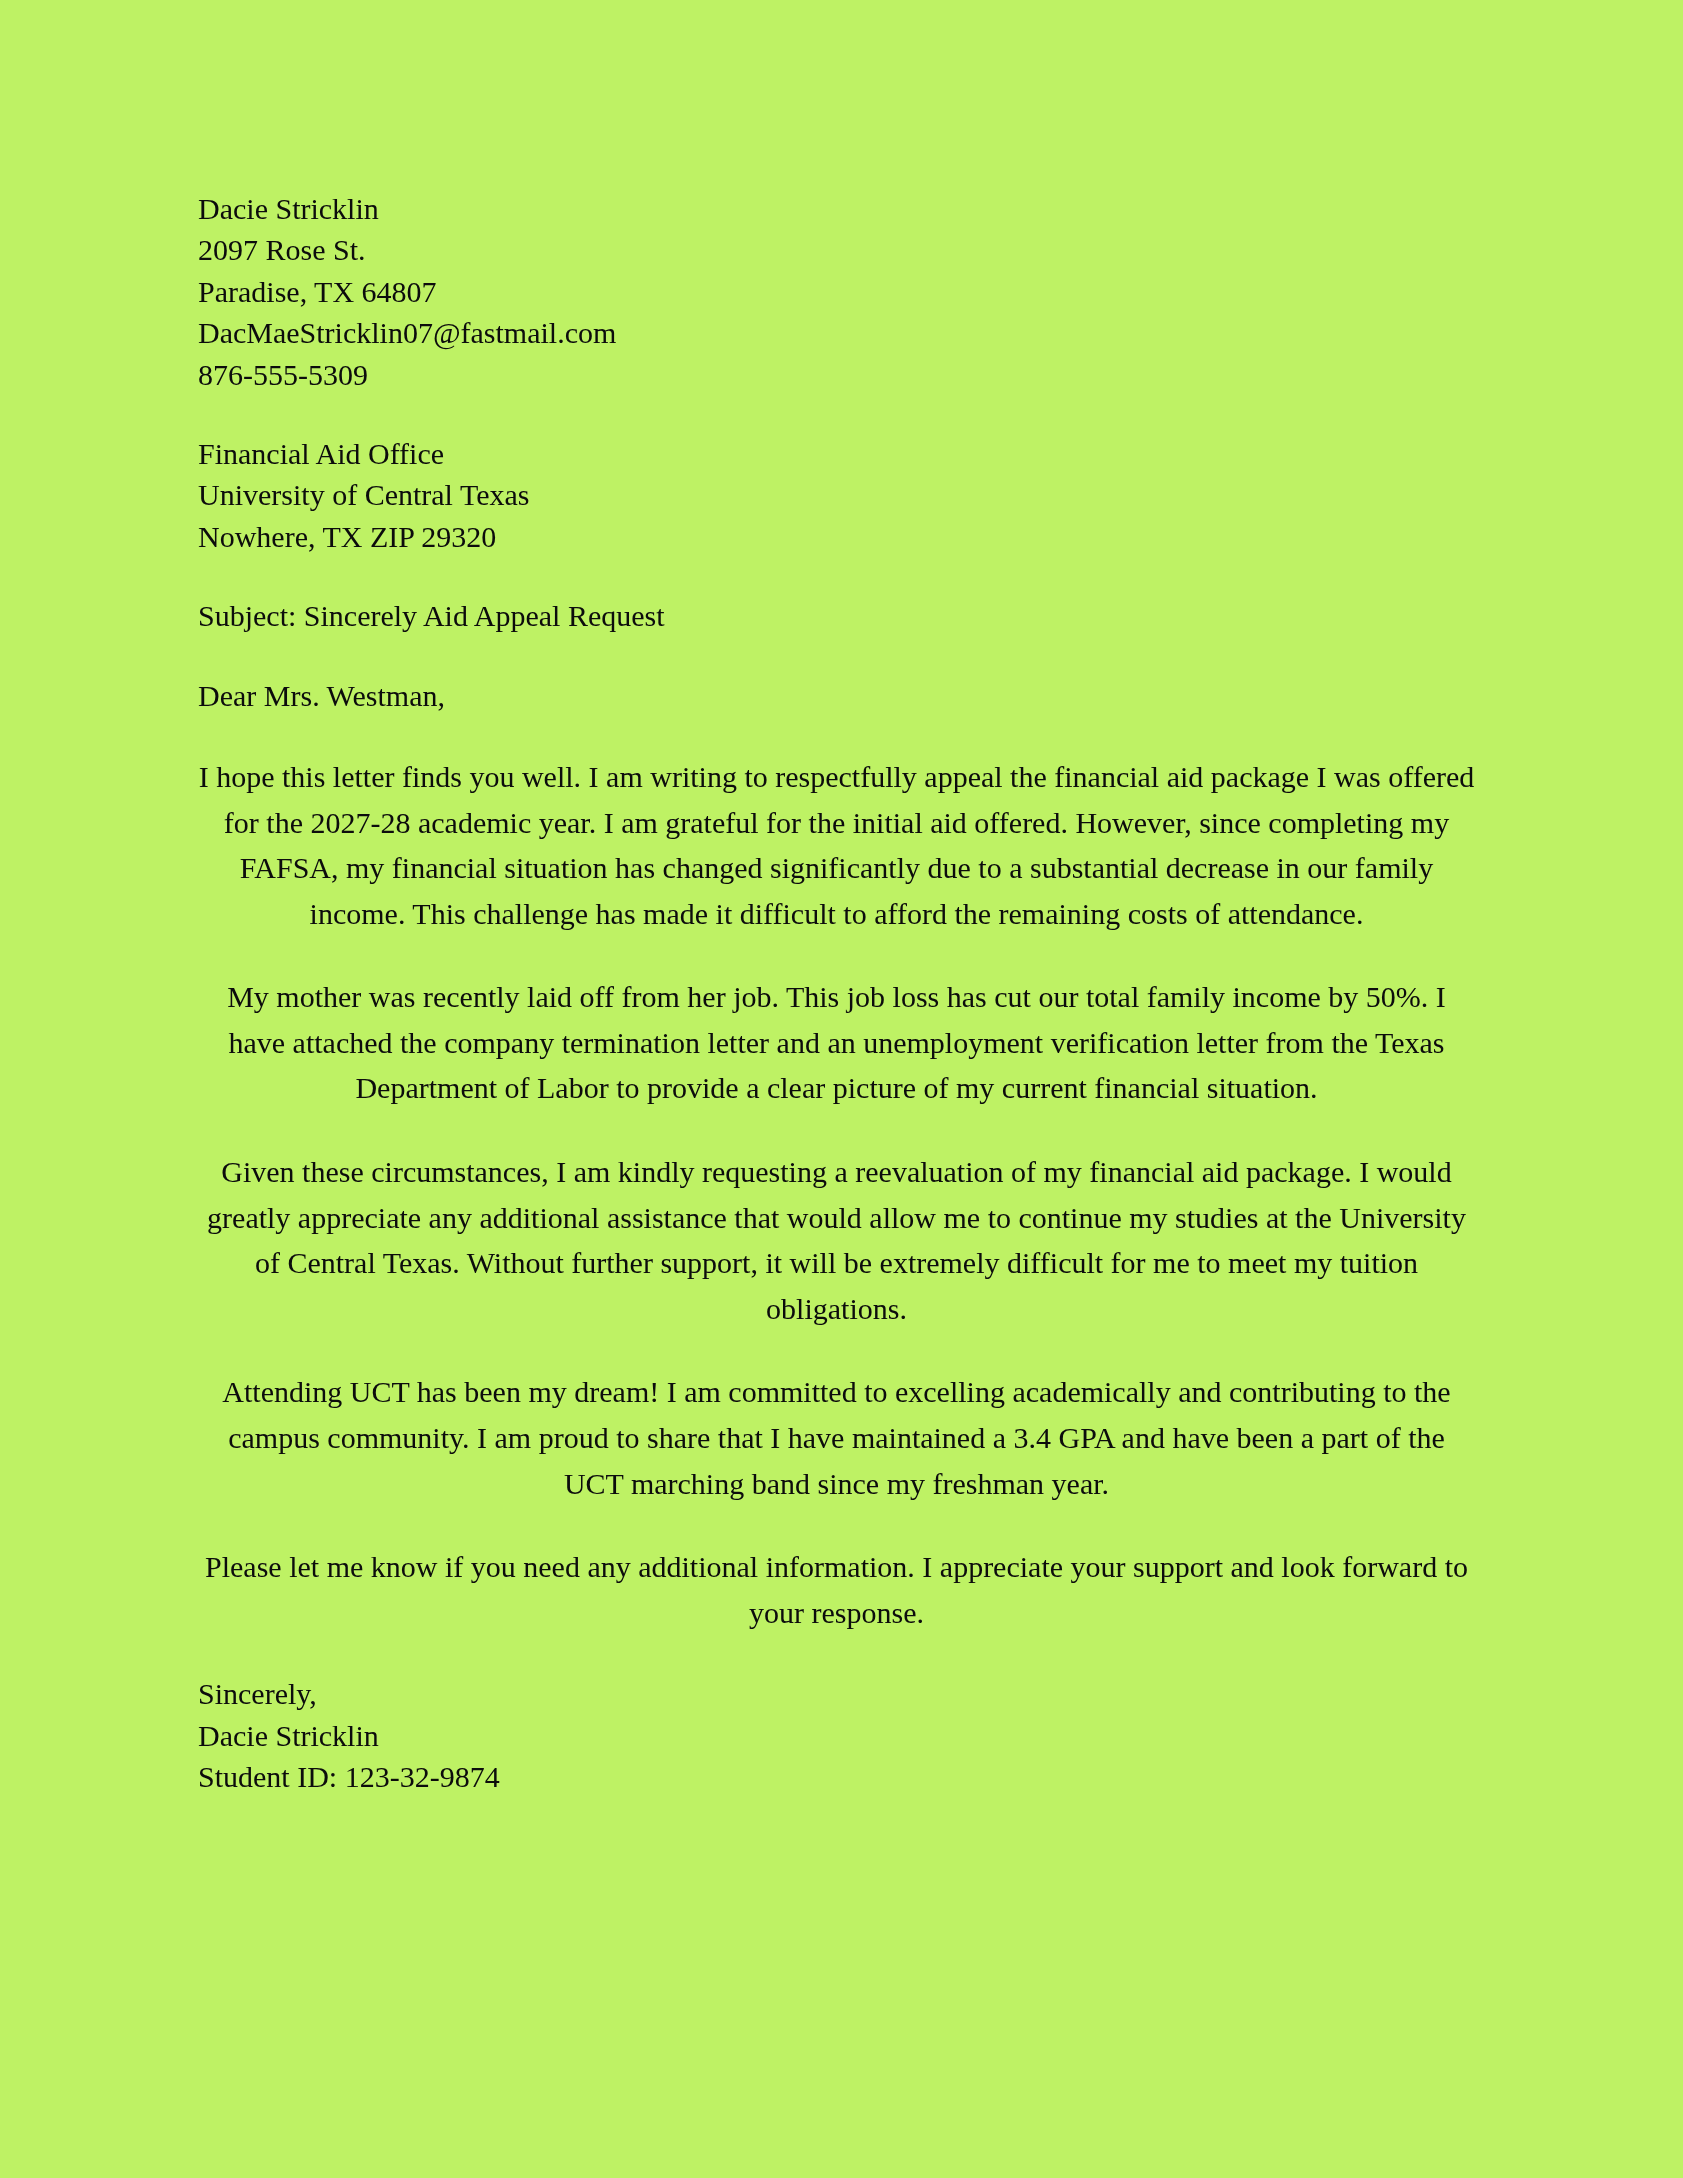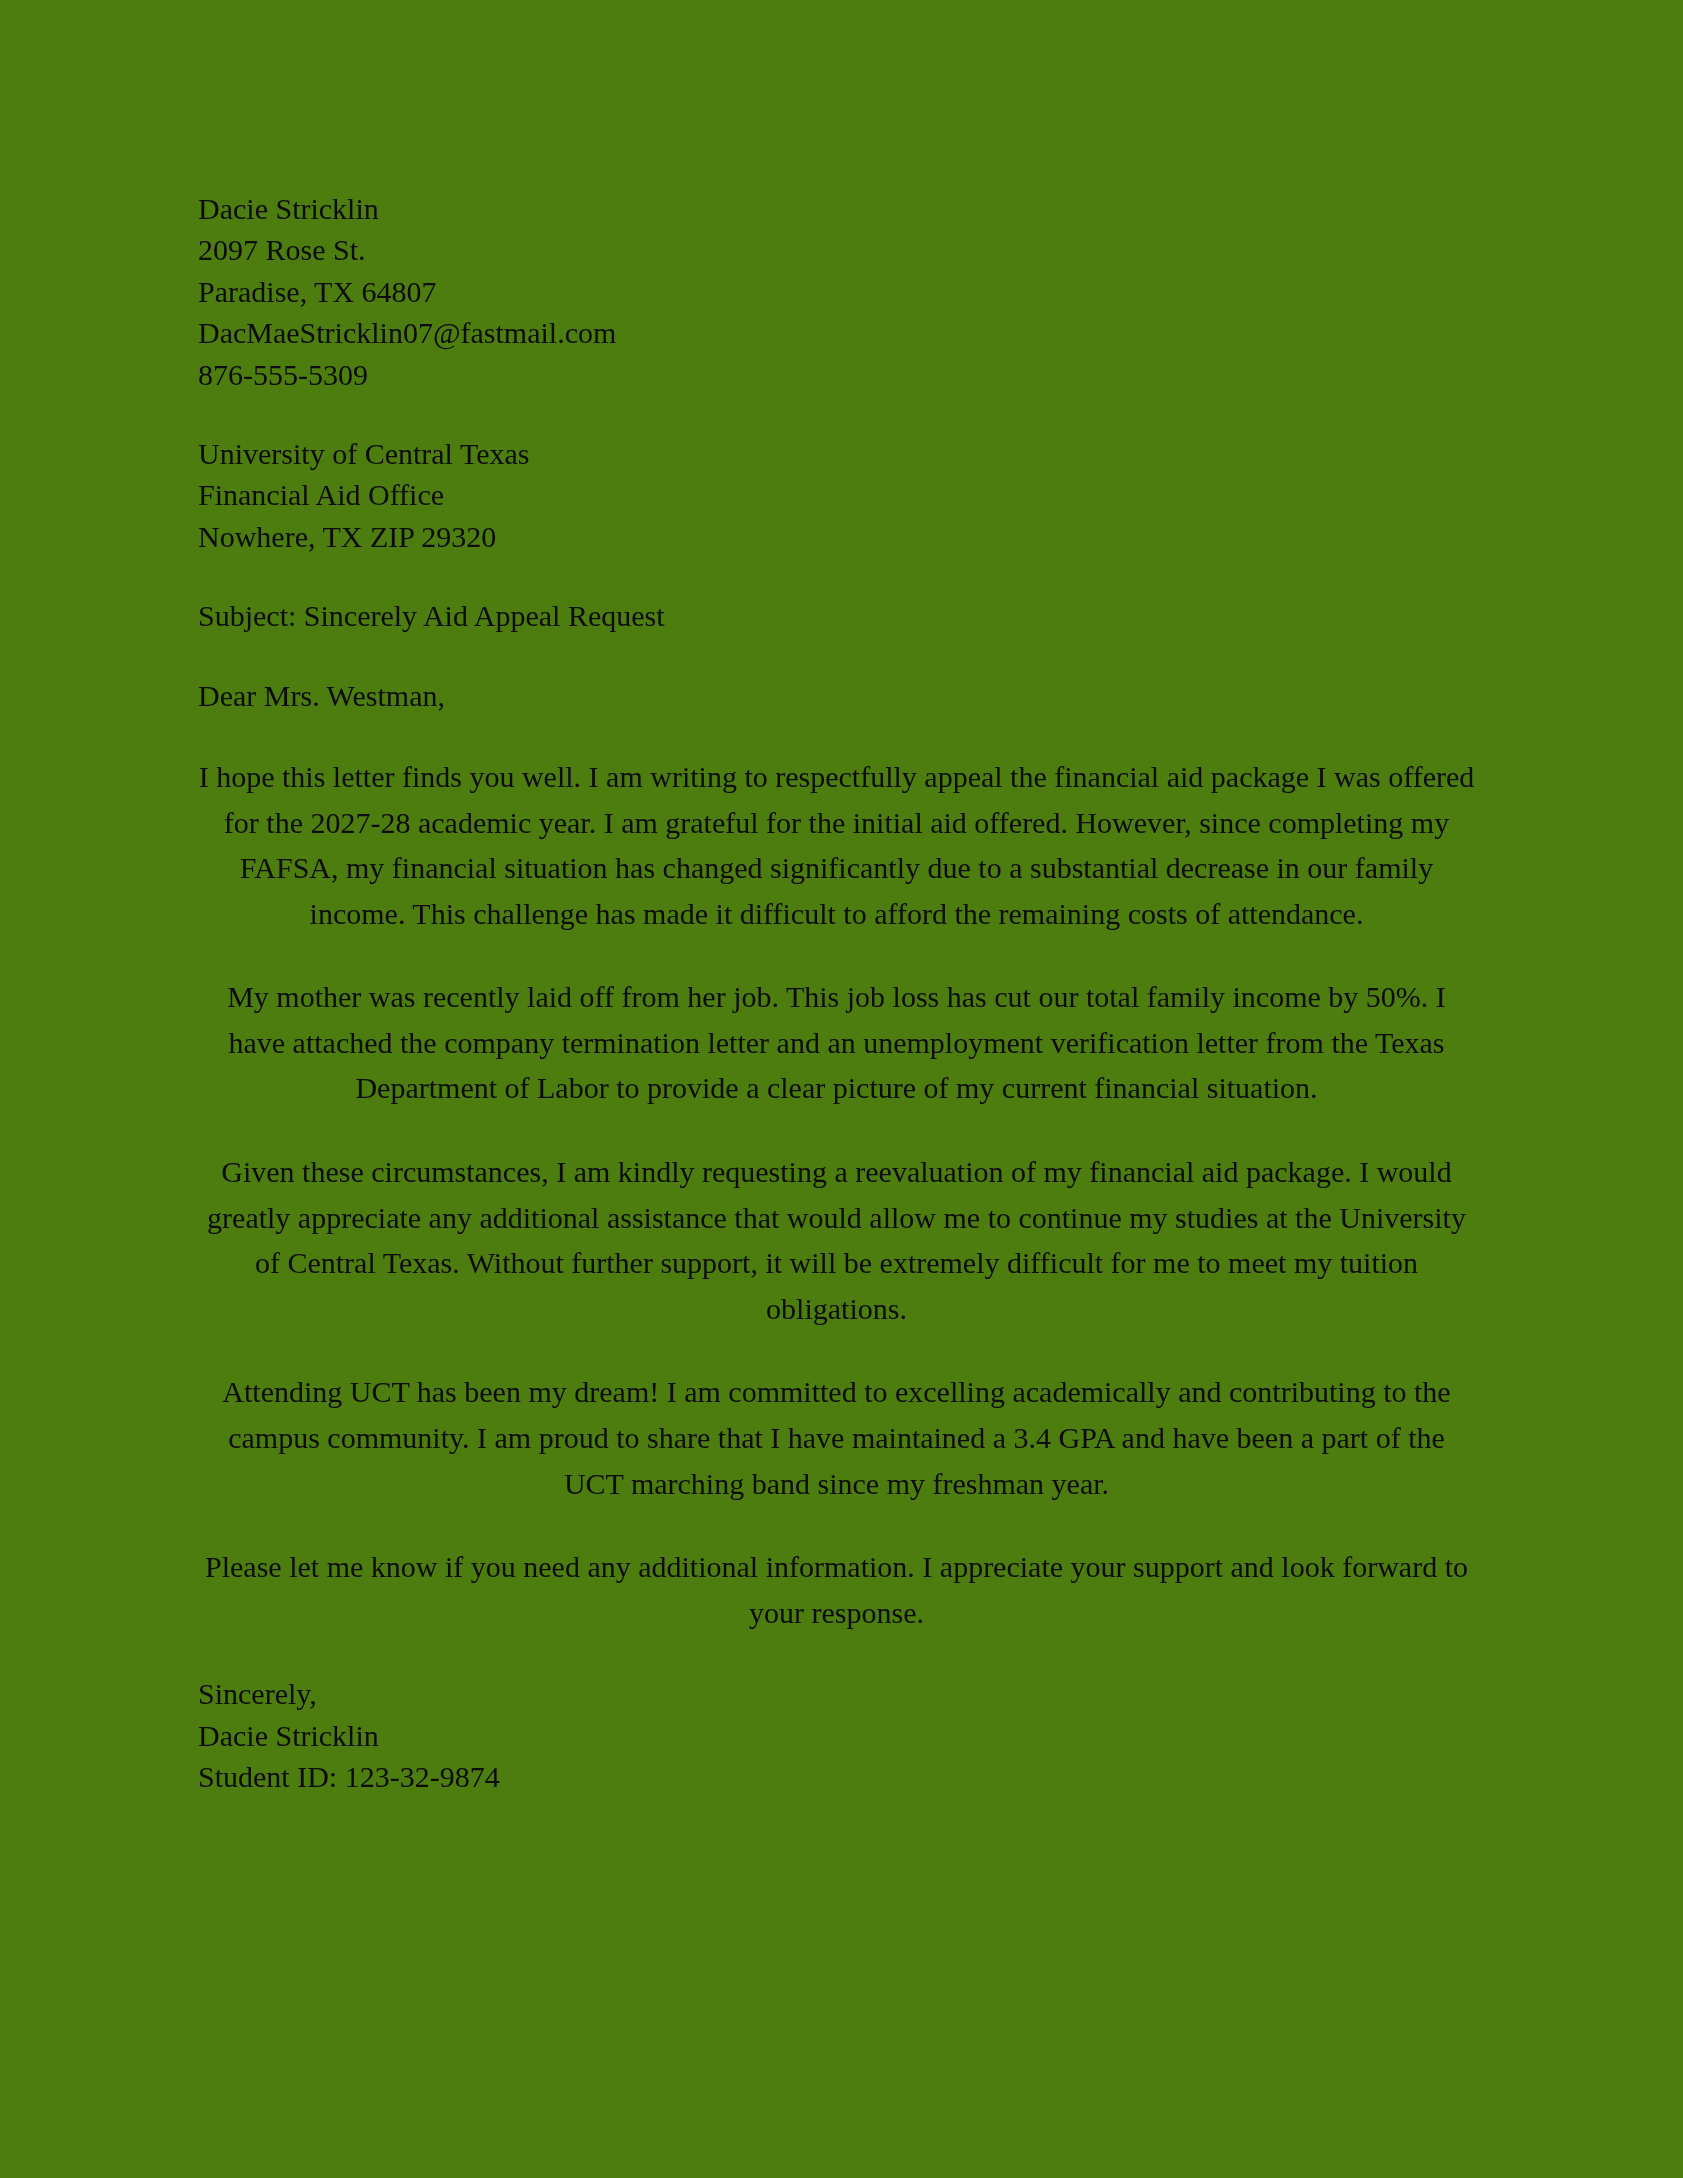--- a/index.html
+++ b/index.html
@@ -5,21 +5,21 @@
   html, body {
     margin: 0;
     padding: 0;
     background: #ffffff;
   }
 
   .page {
     position: relative;
     width: 1683px;
     height: 2178px;
-    background: #4d7c0f;
+    background: #bef264;
     margin: 0 auto;
     overflow: hidden;
   }
 
   .letter {
     position: absolute;
     left: 198px;
     top: 188px;
     width: 1277px;
     font-family: "Liberation Serif", "DejaVu Serif", serif;
@@ -69,22 +69,22 @@
 
     <div class="block">
       <span class="line">Dacie Stricklin</span>
       <span class="line">2097 Rose St.</span>
       <span class="line">Paradise, TX 64807</span>
       <span class="line">DacMaeStricklin07@fastmail.com</span>
       <span class="line">876-555-5309</span>
     </div>
 
     <div class="block">
+      <span class="line">Financial Aid Office</span>
       <span class="line">University of Central Texas</span>
-      <span class="line">Financial Aid Office</span>
       <span class="line">Nowhere, TX ZIP 29320</span>
     </div>
 
     <div class="subject">Subject: Sincerely Aid Appeal Request</div>
 
     <div class="salutation">Dear Mrs. Westman,</div>
 
     <p class="para">I hope this letter finds you well. I am writing to respectfully appeal the financial aid package I was offered for the 2027-28 academic year. I am grateful for the initial aid offered. However, since completing my FAFSA, my financial situation has changed significantly due to a substantial decrease in our family income. This challenge has made it difficult to afford the remaining costs of attendance.</p>
     <p class="para">My mother was recently laid off from her job. This job loss has cut our total family income by 50%.  I have attached the company termination letter and an unemployment verification letter from the Texas Department of Labor to provide a clear picture of my current financial situation.</p>
     <p class="para">Given these circumstances, I am kindly requesting a reevaluation of my financial aid package. I would greatly appreciate any additional assistance that would allow me to continue my studies at the University of Central Texas. Without further support, it will be extremely difficult for me to meet my tuition obligations.</p>

